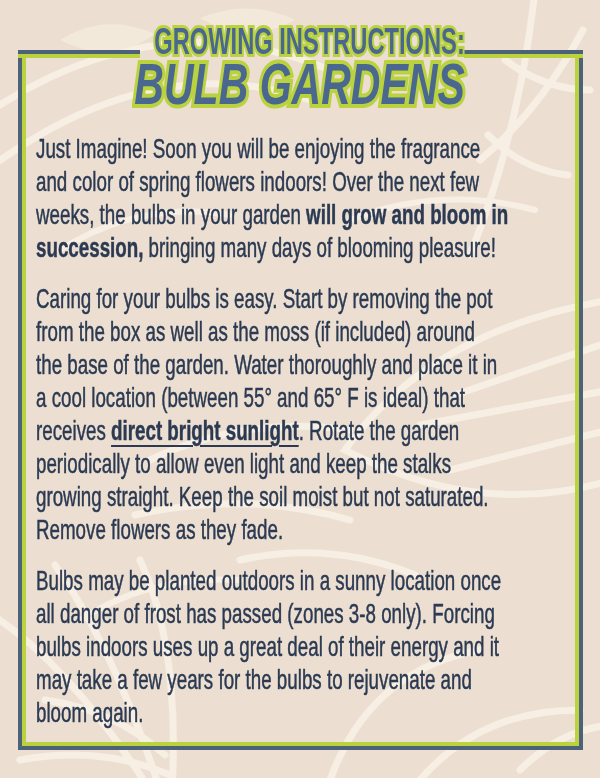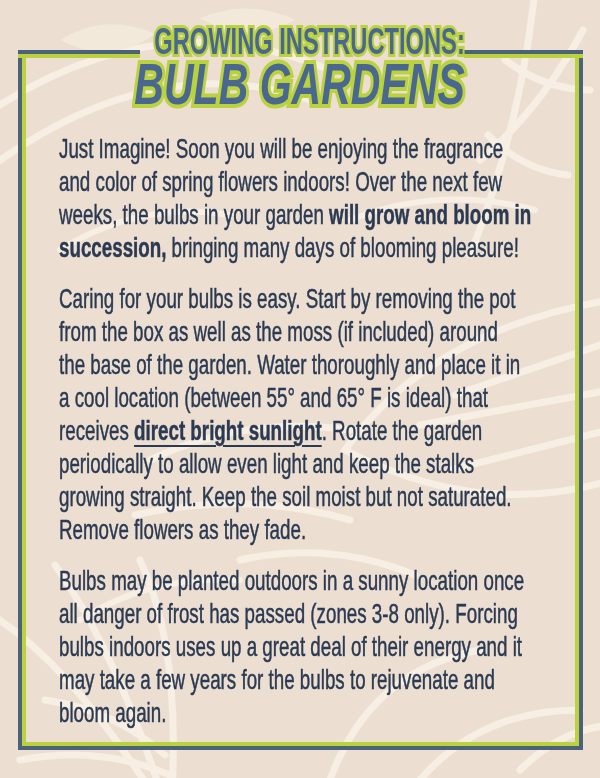--- a/index.html
+++ b/index.html
@@ -61,21 +61,21 @@
   }
   .title-row{top:54px;font-style:italic;}
   .big-title{
     font-size:57px;line-height:60px;
     transform:scaleX(0.72);transform-origin:center top;
   }
   .big-title .outline-layer{-webkit-text-stroke:8px var(--border-green);}
   
   .content{
     position:absolute;left:26px;top:58px;right:26px;bottom:12px;
-    padding:74px 0 0 10px;z-index:2;margin-left:23px;
+    padding:74px 0 0 10px;z-index:2;
   }
   .condense{
     transform:scaleX(0.67);transform-origin:left top;width:780px;
   }
   .para{margin:0 0 18px 0;}
   .text-line{
     font-size:28px;line-height:33px;white-space:nowrap;
     color:var(--ink);
     -webkit-text-stroke:0.5px var(--ink);
   }

